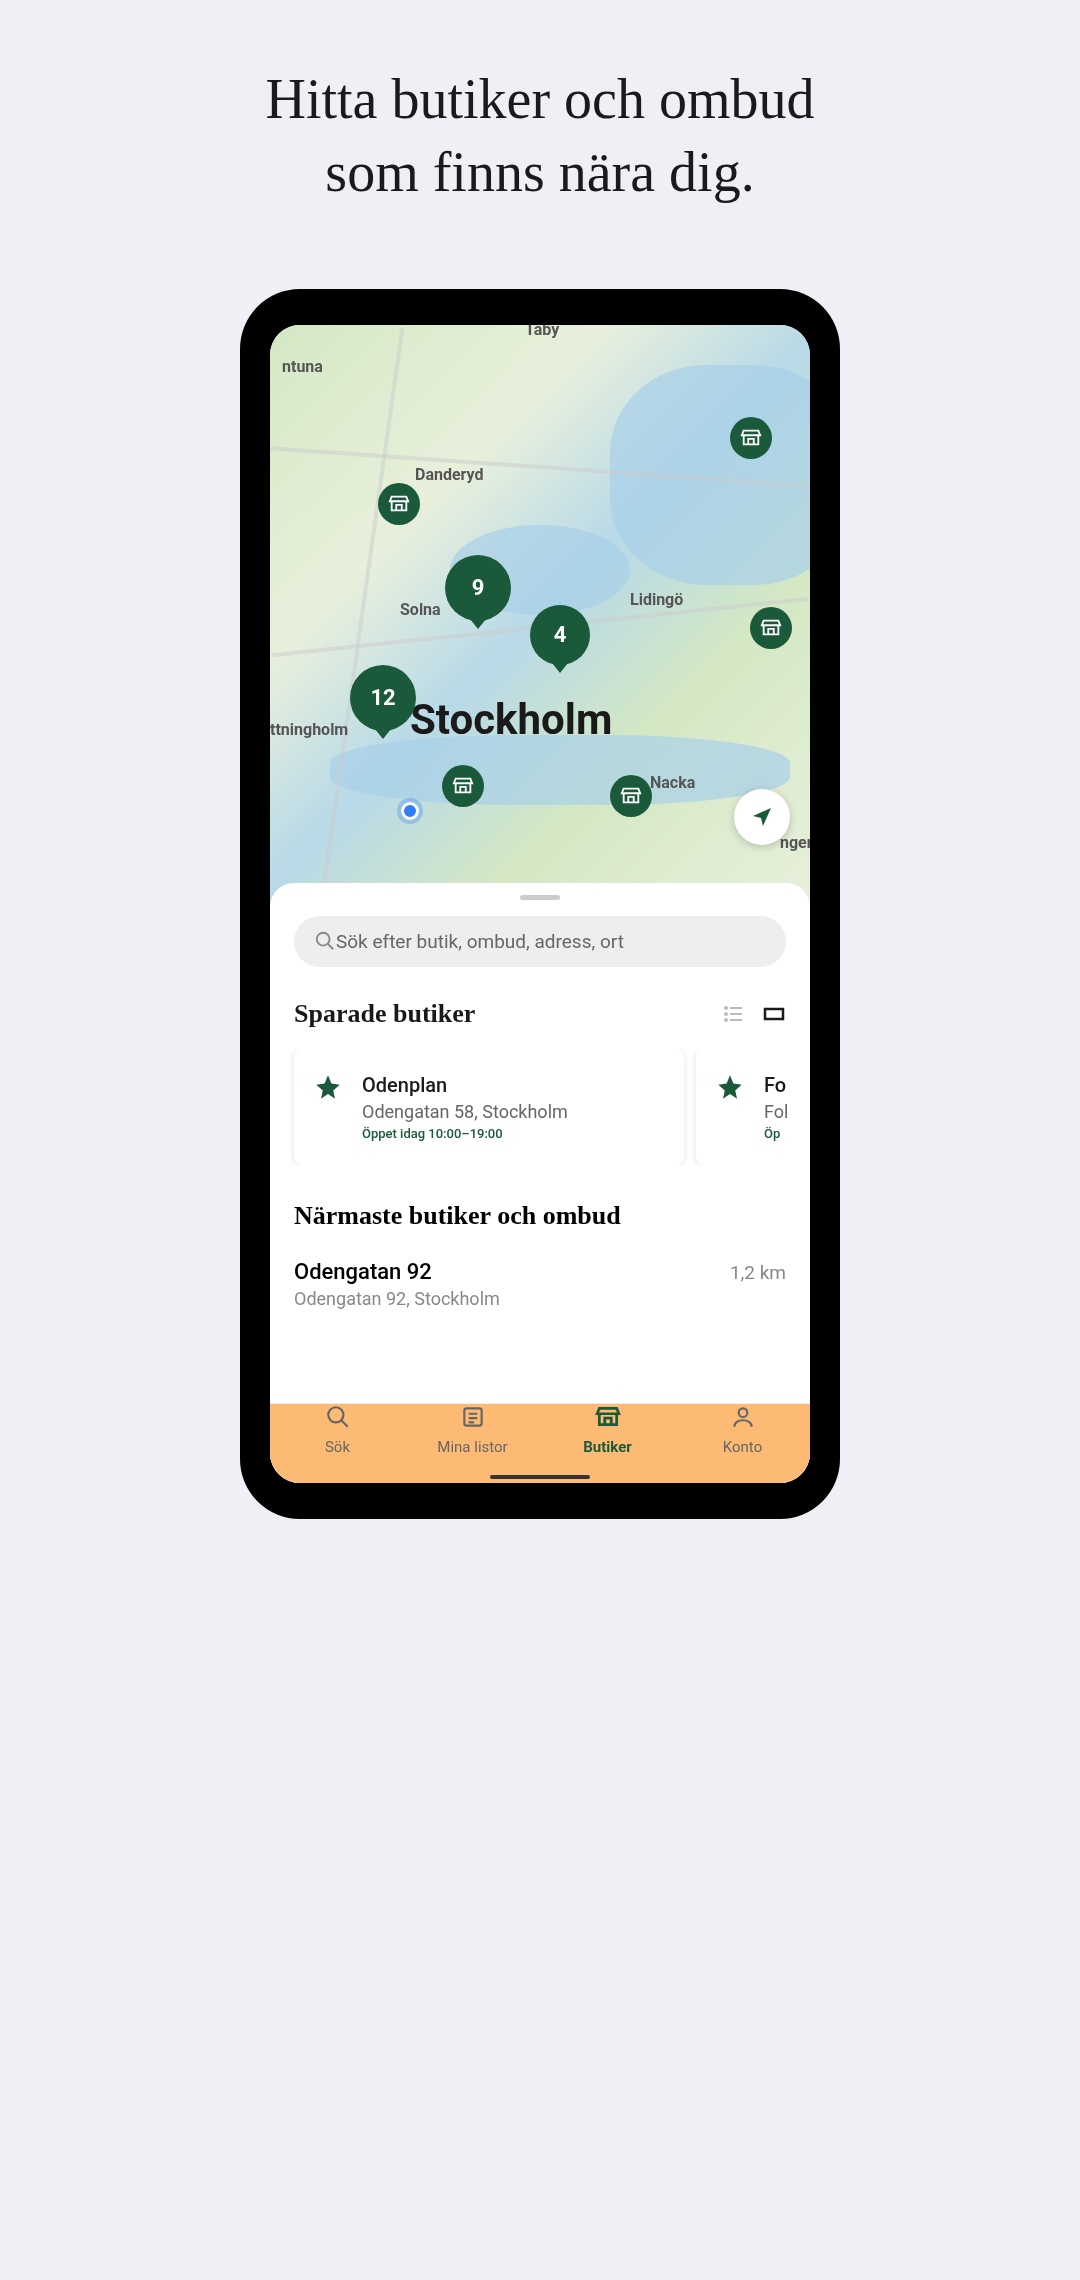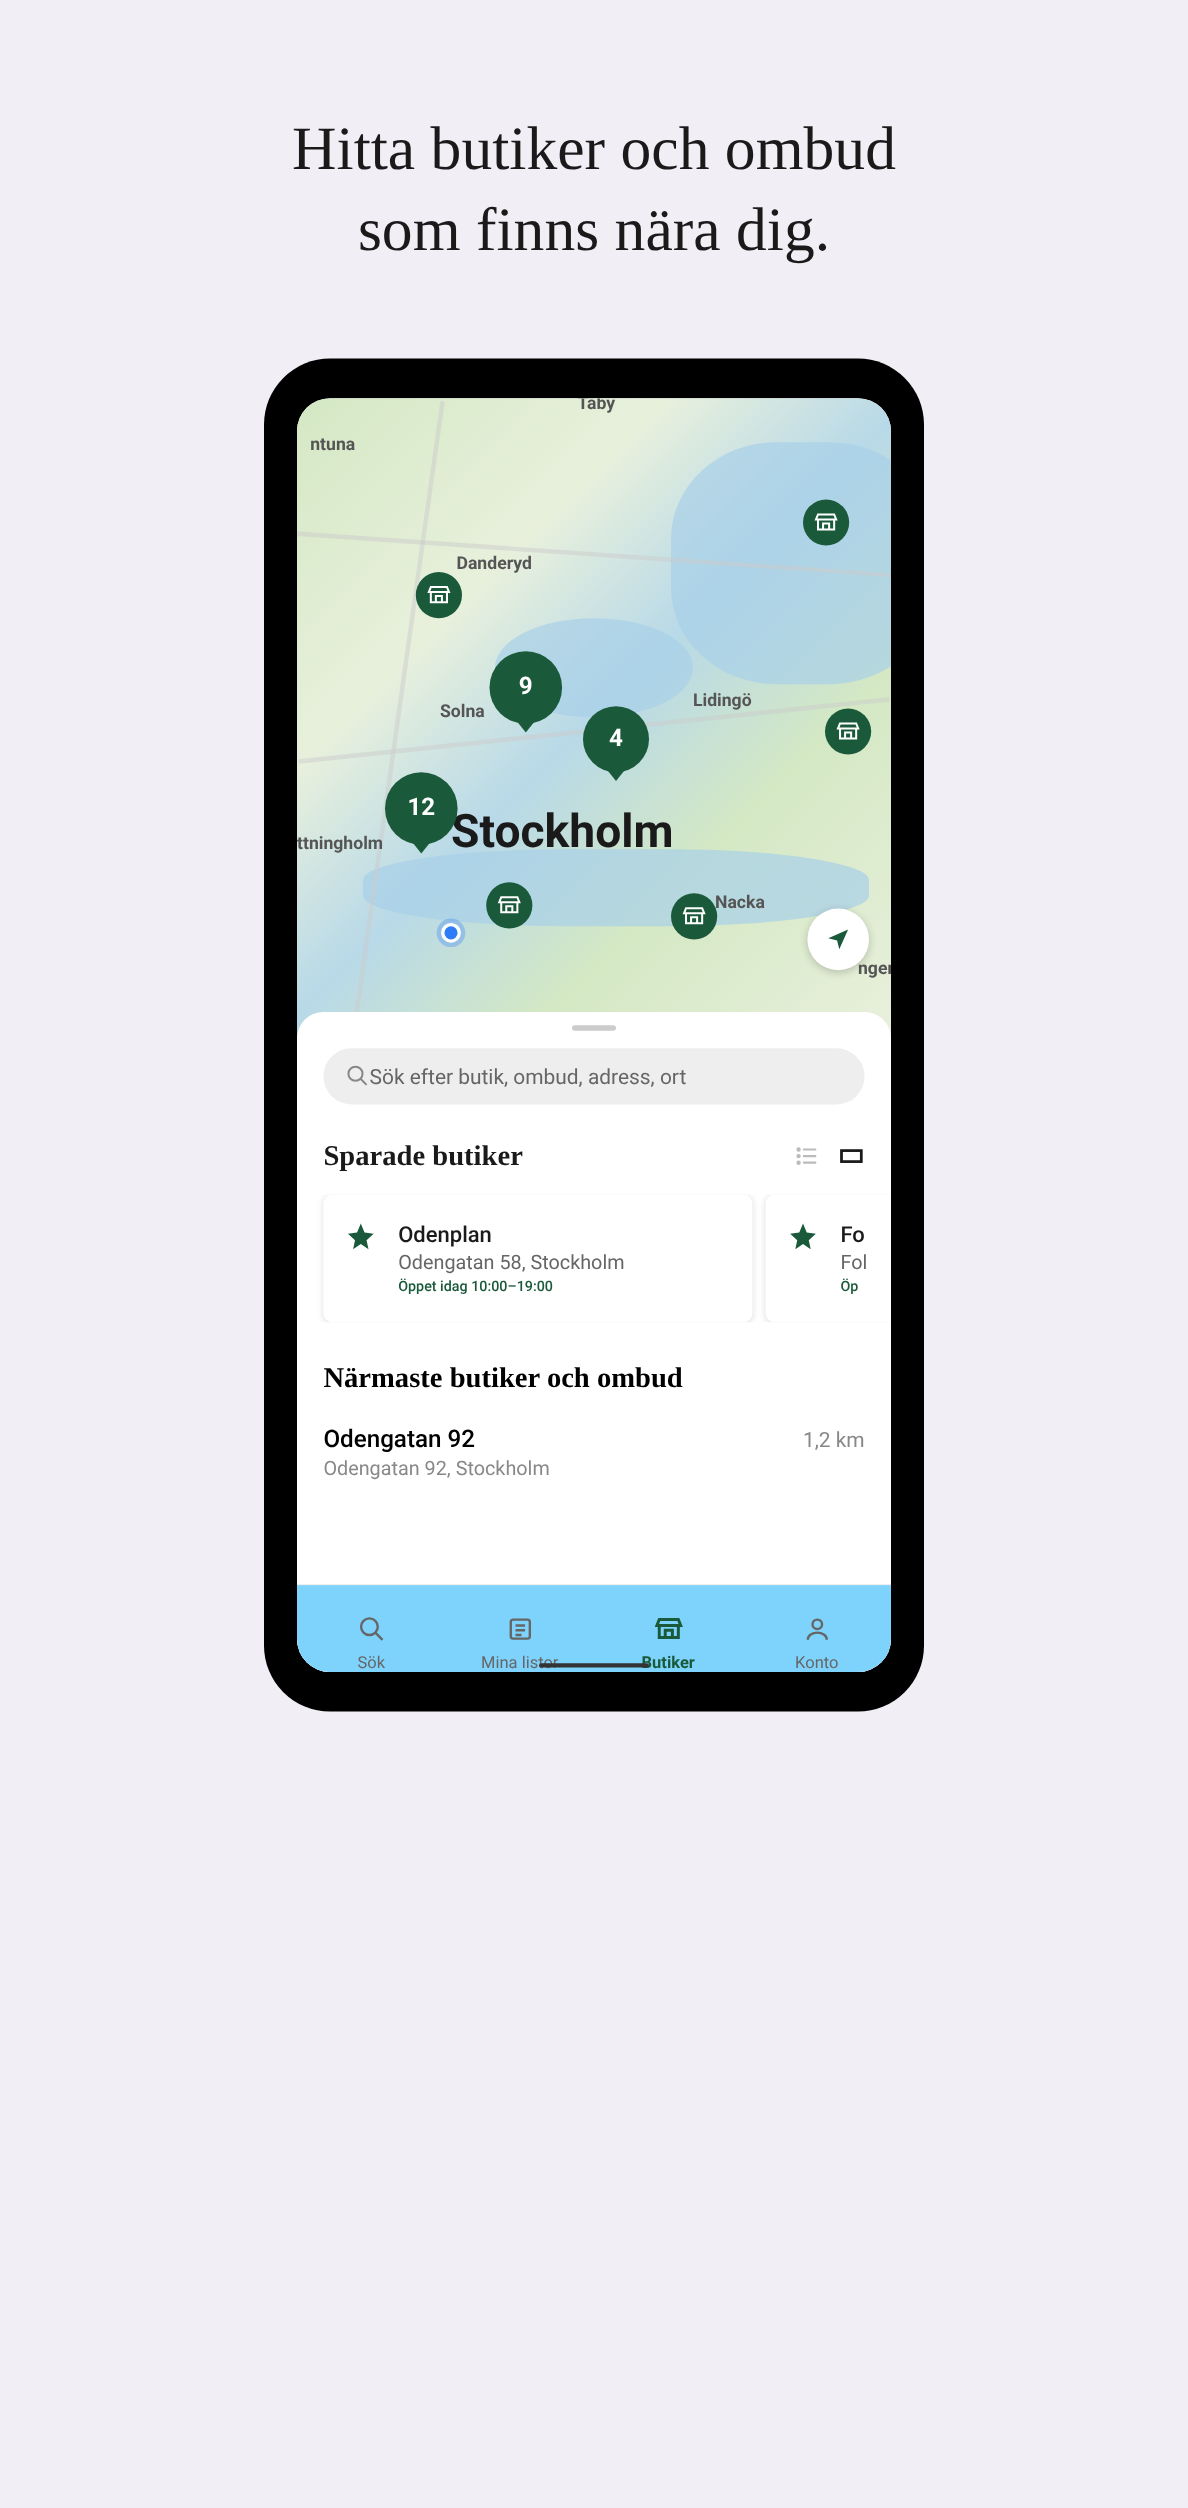--- a/index.html
+++ b/index.html
@@ -9,21 +9,21 @@
   width: 1080px;
   height: 2280px;
   overflow: hidden;
 }
 .headline {
   text-align: center;
   font-size: 56px;
   font-weight: 400;
   font-family: Georgia, 'Times New Roman', serif;
   color: #1a1a1a;
-  margin-top: 100px;
+  margin-top: 63px;
   line-height: 1.3;
 }
 .phone-frame {
   width: 600px;
   height: 1230px;
   background: #000;
   border-radius: 60px;
   margin: 80px auto 0;
   padding: 36px 30px;
   position: relative;
@@ -225,24 +225,24 @@
 }
 .nearest-name { font-size: 22px; font-weight: 500; }
 .nearest-dist { font-size: 19px; color: #888; }
 .nearest-addr { font-size: 18px; color: #888; margin-top: 4px; }
 .bottom-nav {
   position: absolute;
   bottom: 0;
   left: 0;
   right: 0;
   height: 80px;
-  background: #7dd3fc;
+  background: #fdba74;
   display: flex;
   justify-content: space-around;
-  align-items: flex-end;
+  align-items: flex-start;
   border-top: 1px solid #eee;
   z-index: 30;
 }
 .nav-item {
   display: flex;
   flex-direction: column;
   align-items: center;
   gap: 4px;
   flex: 1;
 }

